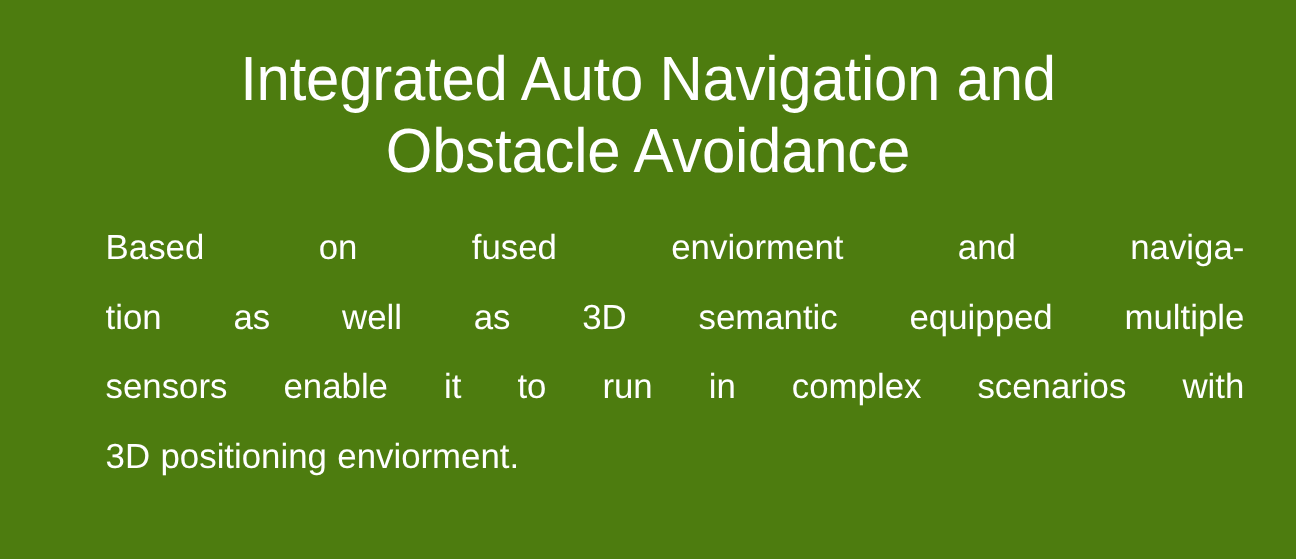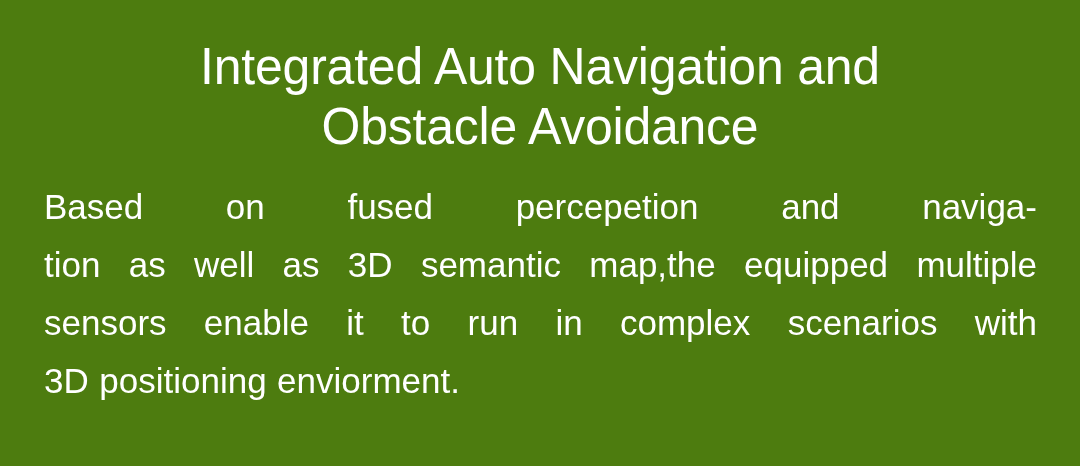--- a/index.html
+++ b/index.html
@@ -49,25 +49,26 @@
   .body-block {
     position: absolute;
     left: 44px;
     top: 178px;
     width: 993px;
   }
   .body-line {
     display: flex;
     height: 58px;
     align-items: center;
-    font-size: 35px;
+    font-size: 29px;
     line-height: 58px;
     font-weight: 400;
     color: #ffffff;
     white-space: nowrap;
+    margin-left: 44px;
   }
   
   .body-line.justify {
     justify-content: space-between;
   }
   .body-line.justify > .w {
     flex: 0 0 auto;
   }
   .body-line.last {
     justify-content: flex-start;
@@ -88,33 +89,32 @@
     <span class="title-line">Integrated Auto Navigation and</span>
     <span class="title-line">Obstacle Avoidance</span>
   </div>
 
   <div class="body-block">
 
     <div class="body-line justify">
       <span class="w">Based</span>
       <span class="w">on</span>
       <span class="w">fused</span>
-      <span class="w">percepetion</span>
+      <span class="w">enviorment</span>
       <span class="w">and</span>
       <span class="w">naviga-</span>
     </div>
 
     <div class="body-line justify">
       <span class="w">tion</span>
       <span class="w">as</span>
       <span class="w">well</span>
       <span class="w">as</span>
       <span class="w">3D</span>
       <span class="w">semantic</span>
-      <span class="w">map,the</span>
       <span class="w">equipped</span>
       <span class="w">multiple</span>
     </div>
 
     <div class="body-line justify">
       <span class="w">sensors</span>
       <span class="w">enable</span>
       <span class="w">it</span>
       <span class="w">to</span>
       <span class="w">run</span>

